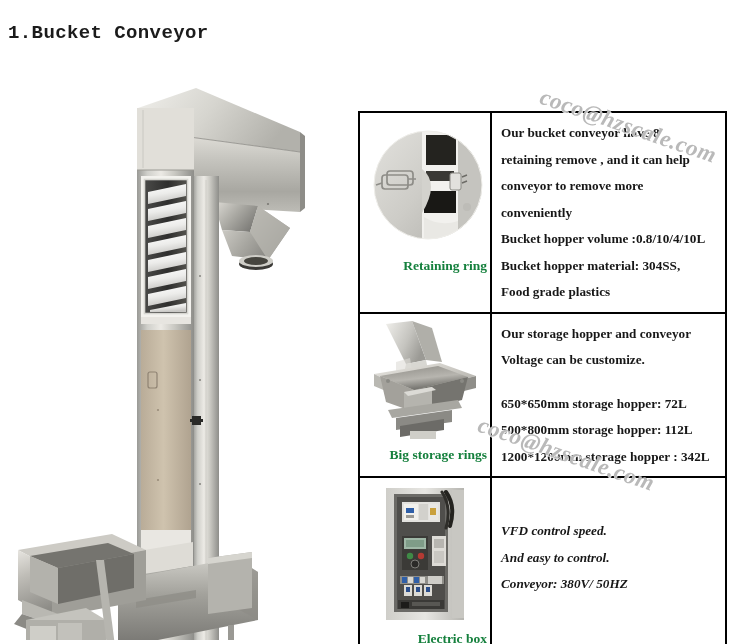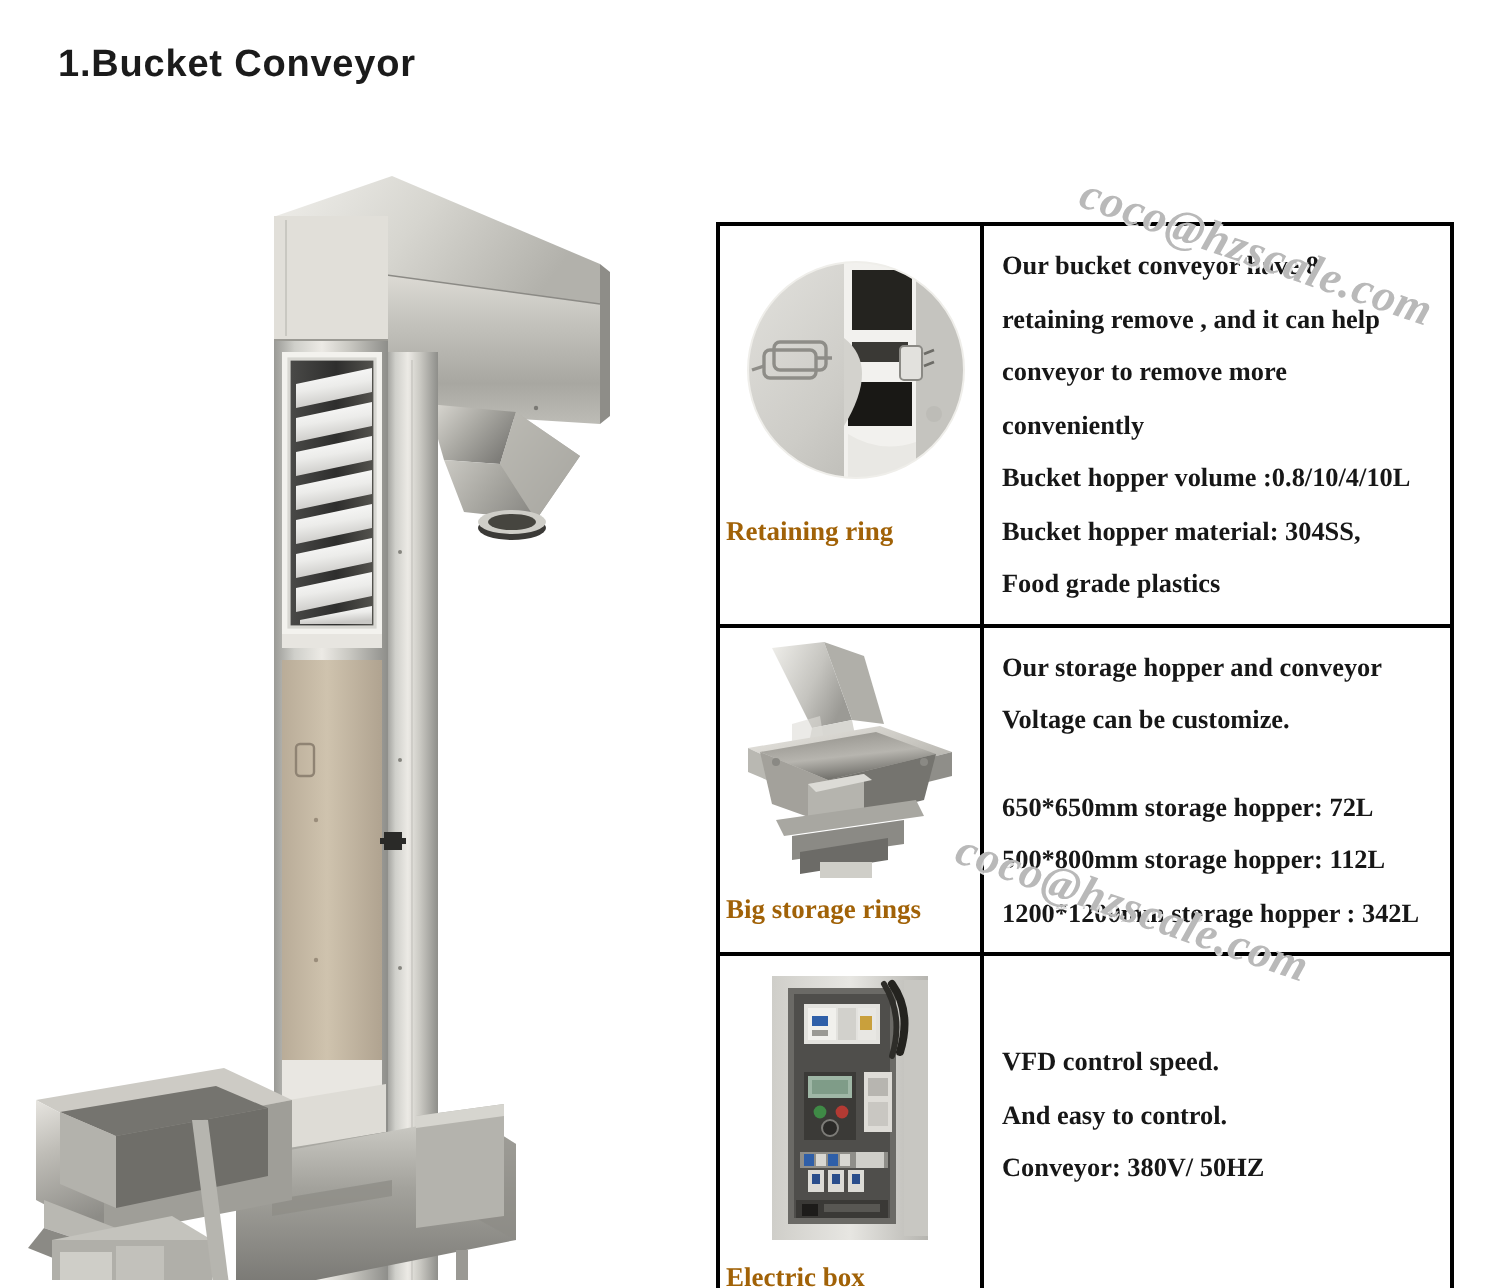--- a/index.html
+++ b/index.html
@@ -13,27 +13,26 @@
     position: relative;
     overflow: hidden;
     font-family: "Liberation Serif", "DejaVu Serif", serif;
   }
 
   
   .page-title {
     position: absolute;
     left: 8px;
     top: 22px;
-    font-family: Liberation Sans, sans-serif;
+    font-family: Liberation Mono, monospace;
     font-weight: bold;
     font-size: 19px;
     letter-spacing: 0.4px;
     color: #1b1b1b;
     white-space: nowrap;
-    margin-left: 21px;
   }
 
   
   .product-photo {
     position: absolute;
     left: 0px;
     top: 80px;
     width: 350px;
     height: 560px;
   }
@@ -61,45 +60,45 @@
   .cell-img-wrap {
     position: relative;
     width: 100%;
     box-sizing: border-box;
     padding: 4px 3px 2px 3px;
     text-align: center;
   }
   .photo-frame { display: block; margin: 0 auto; }
   .cell-caption {
     display: block;
-    color: #a16207;
+    color: #15803d;
     font-family: "Liberation Serif", "DejaVu Serif", serif;
     font-weight: bold;
     font-size: 13.5px;
-    text-align: left;
+    text-align: right;
     line-height: 18px;
     white-space: nowrap;
   }
 
   .cell-text {
     padding: 7px 6px 6px 9px;
     font-family: "Liberation Serif", "DejaVu Serif", serif;
     font-weight: bold;
     font-size: 13.2px;
     line-height: 26.5px;
     color: #171717;
   }
   .cell-text p { margin: 0; }
   .cell-text .gap { height: 17px; }
 
   .r1 .cell-img-wrap { height: 168px; }
   .r2 .cell-img-wrap { height: 155px; }
   .r3 .cell-img-wrap { height: 175px; }
 
-  .r3 .cell-text { padding-top: 40px; }
+  .r3 .cell-text { padding-top: 40px; font-style: italic; }
 
   
   .watermark {
     position: absolute;
     font-family: "Liberation Serif", "DejaVu Serif", serif;
     font-weight: bold;
     font-style: italic;
     color: #b9b9b9;
     white-space: nowrap;
     pointer-events: none;

